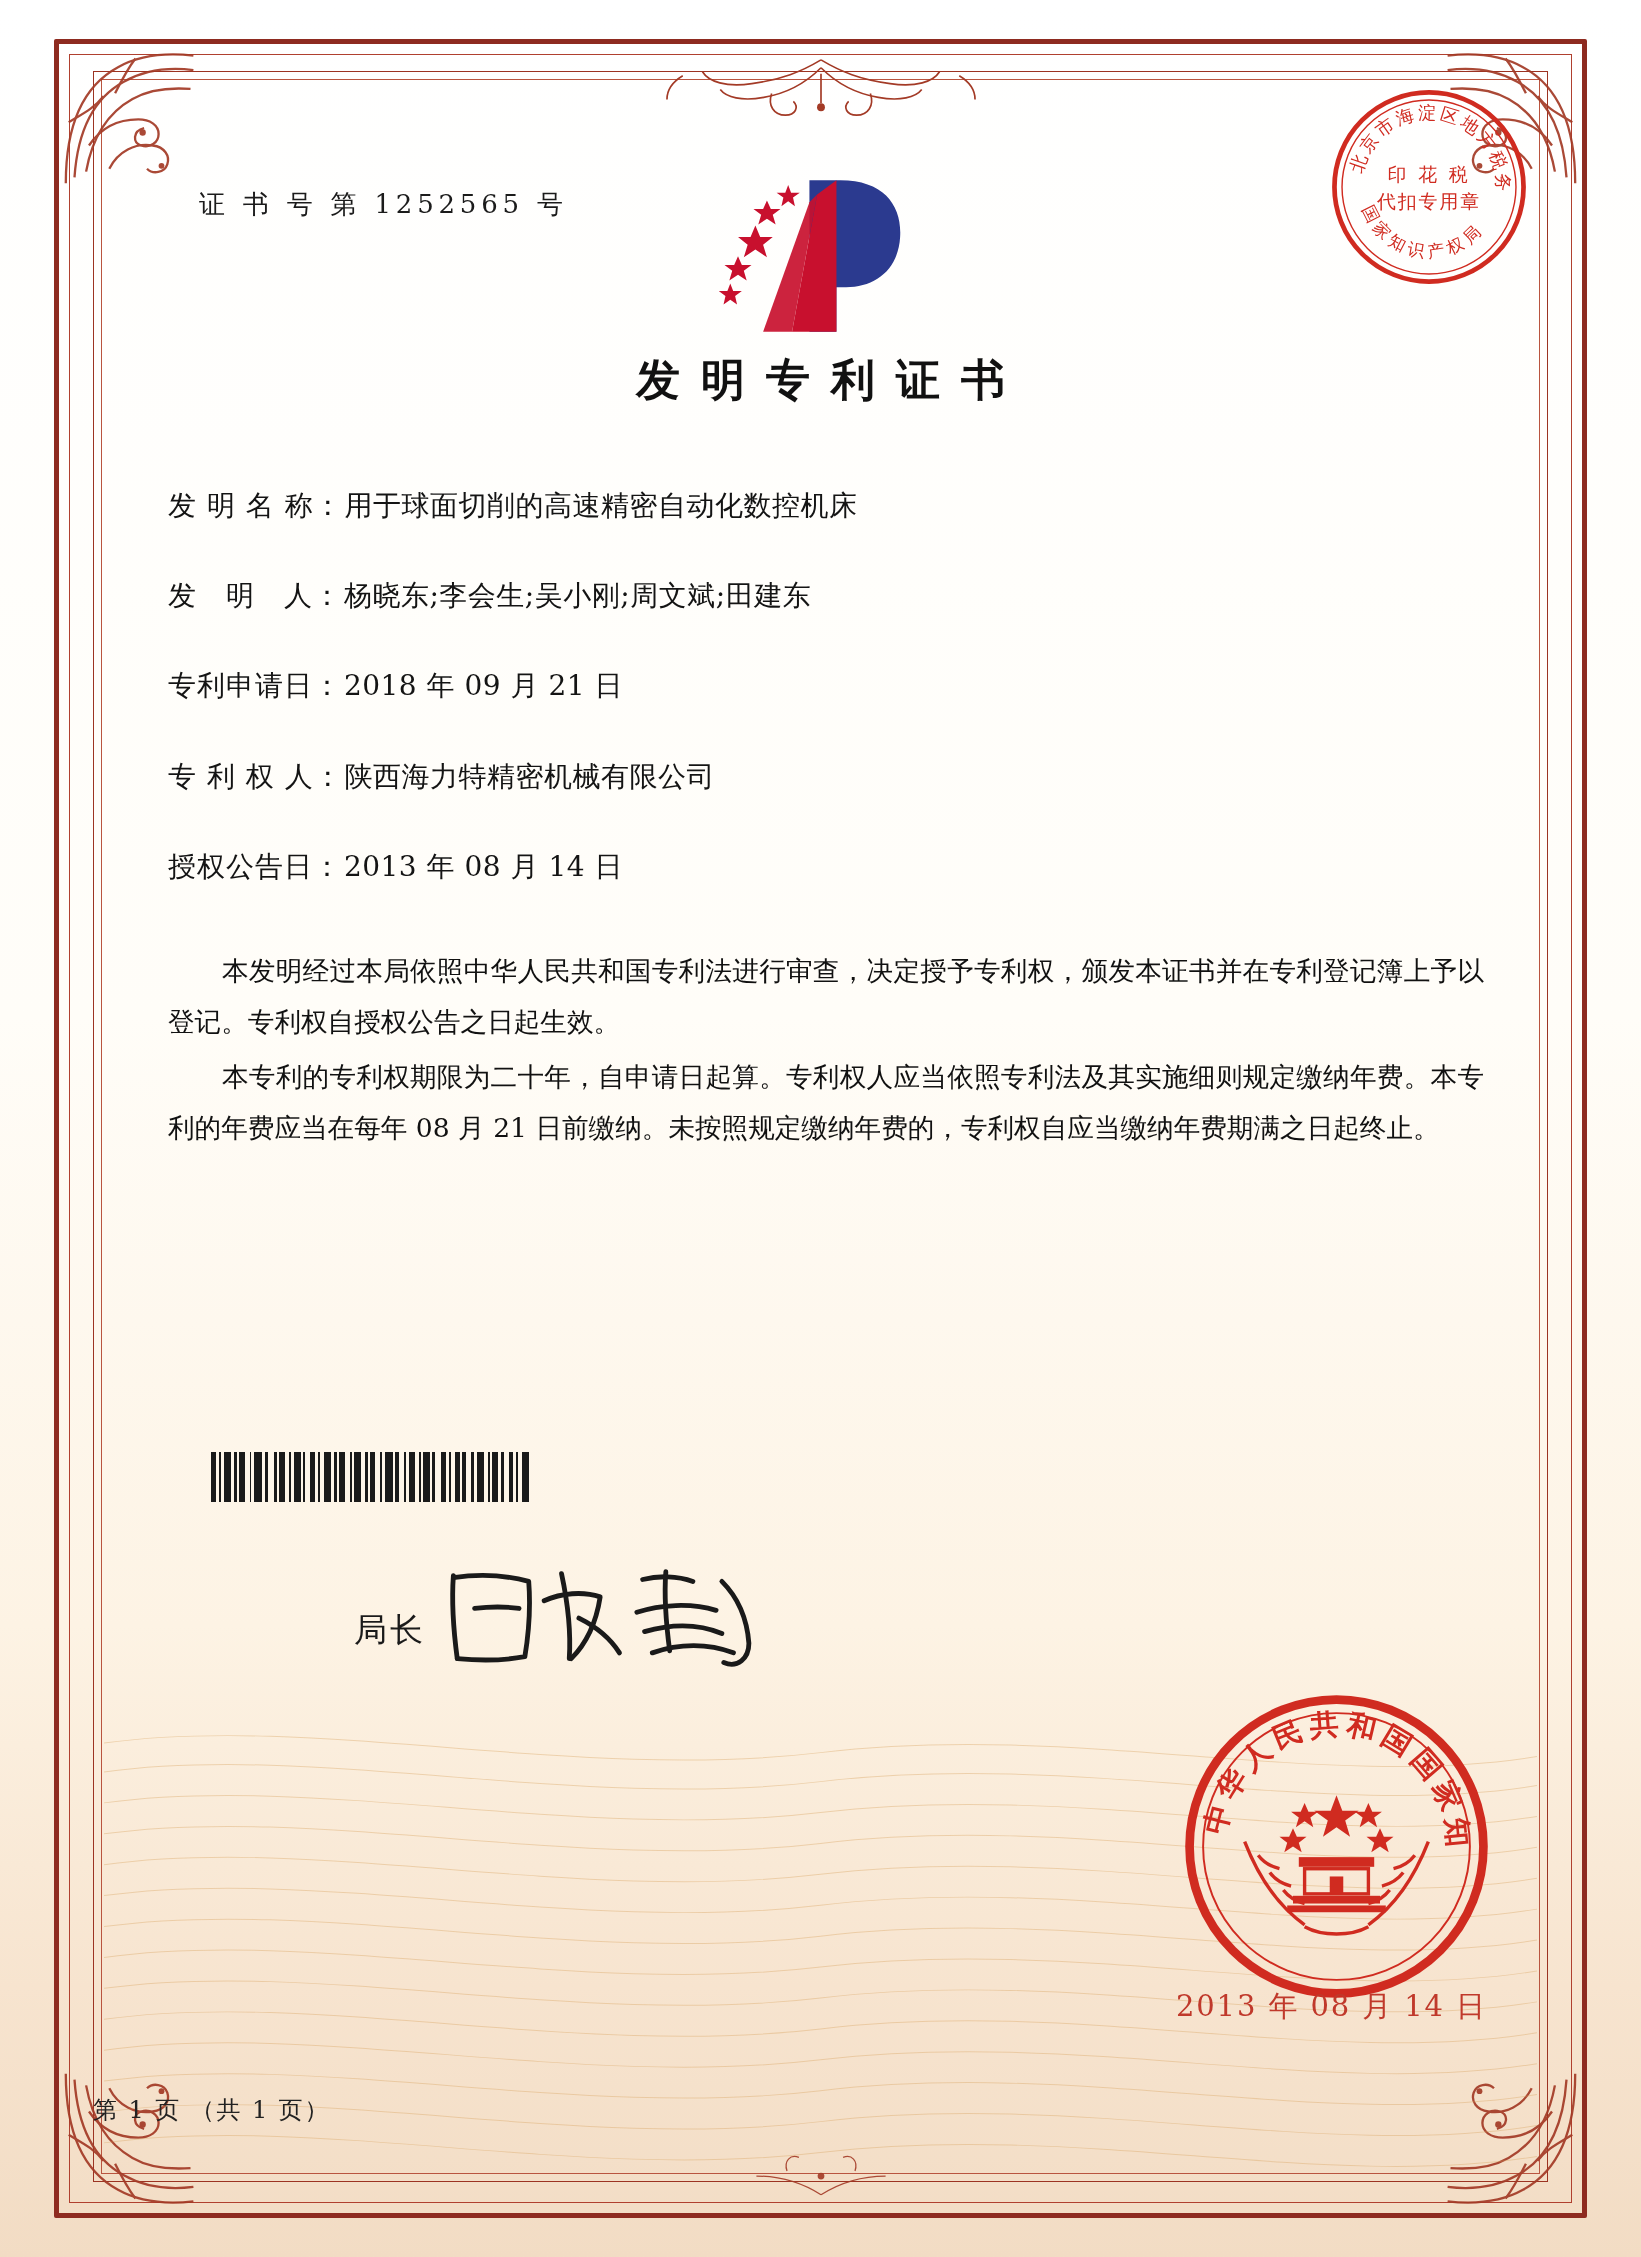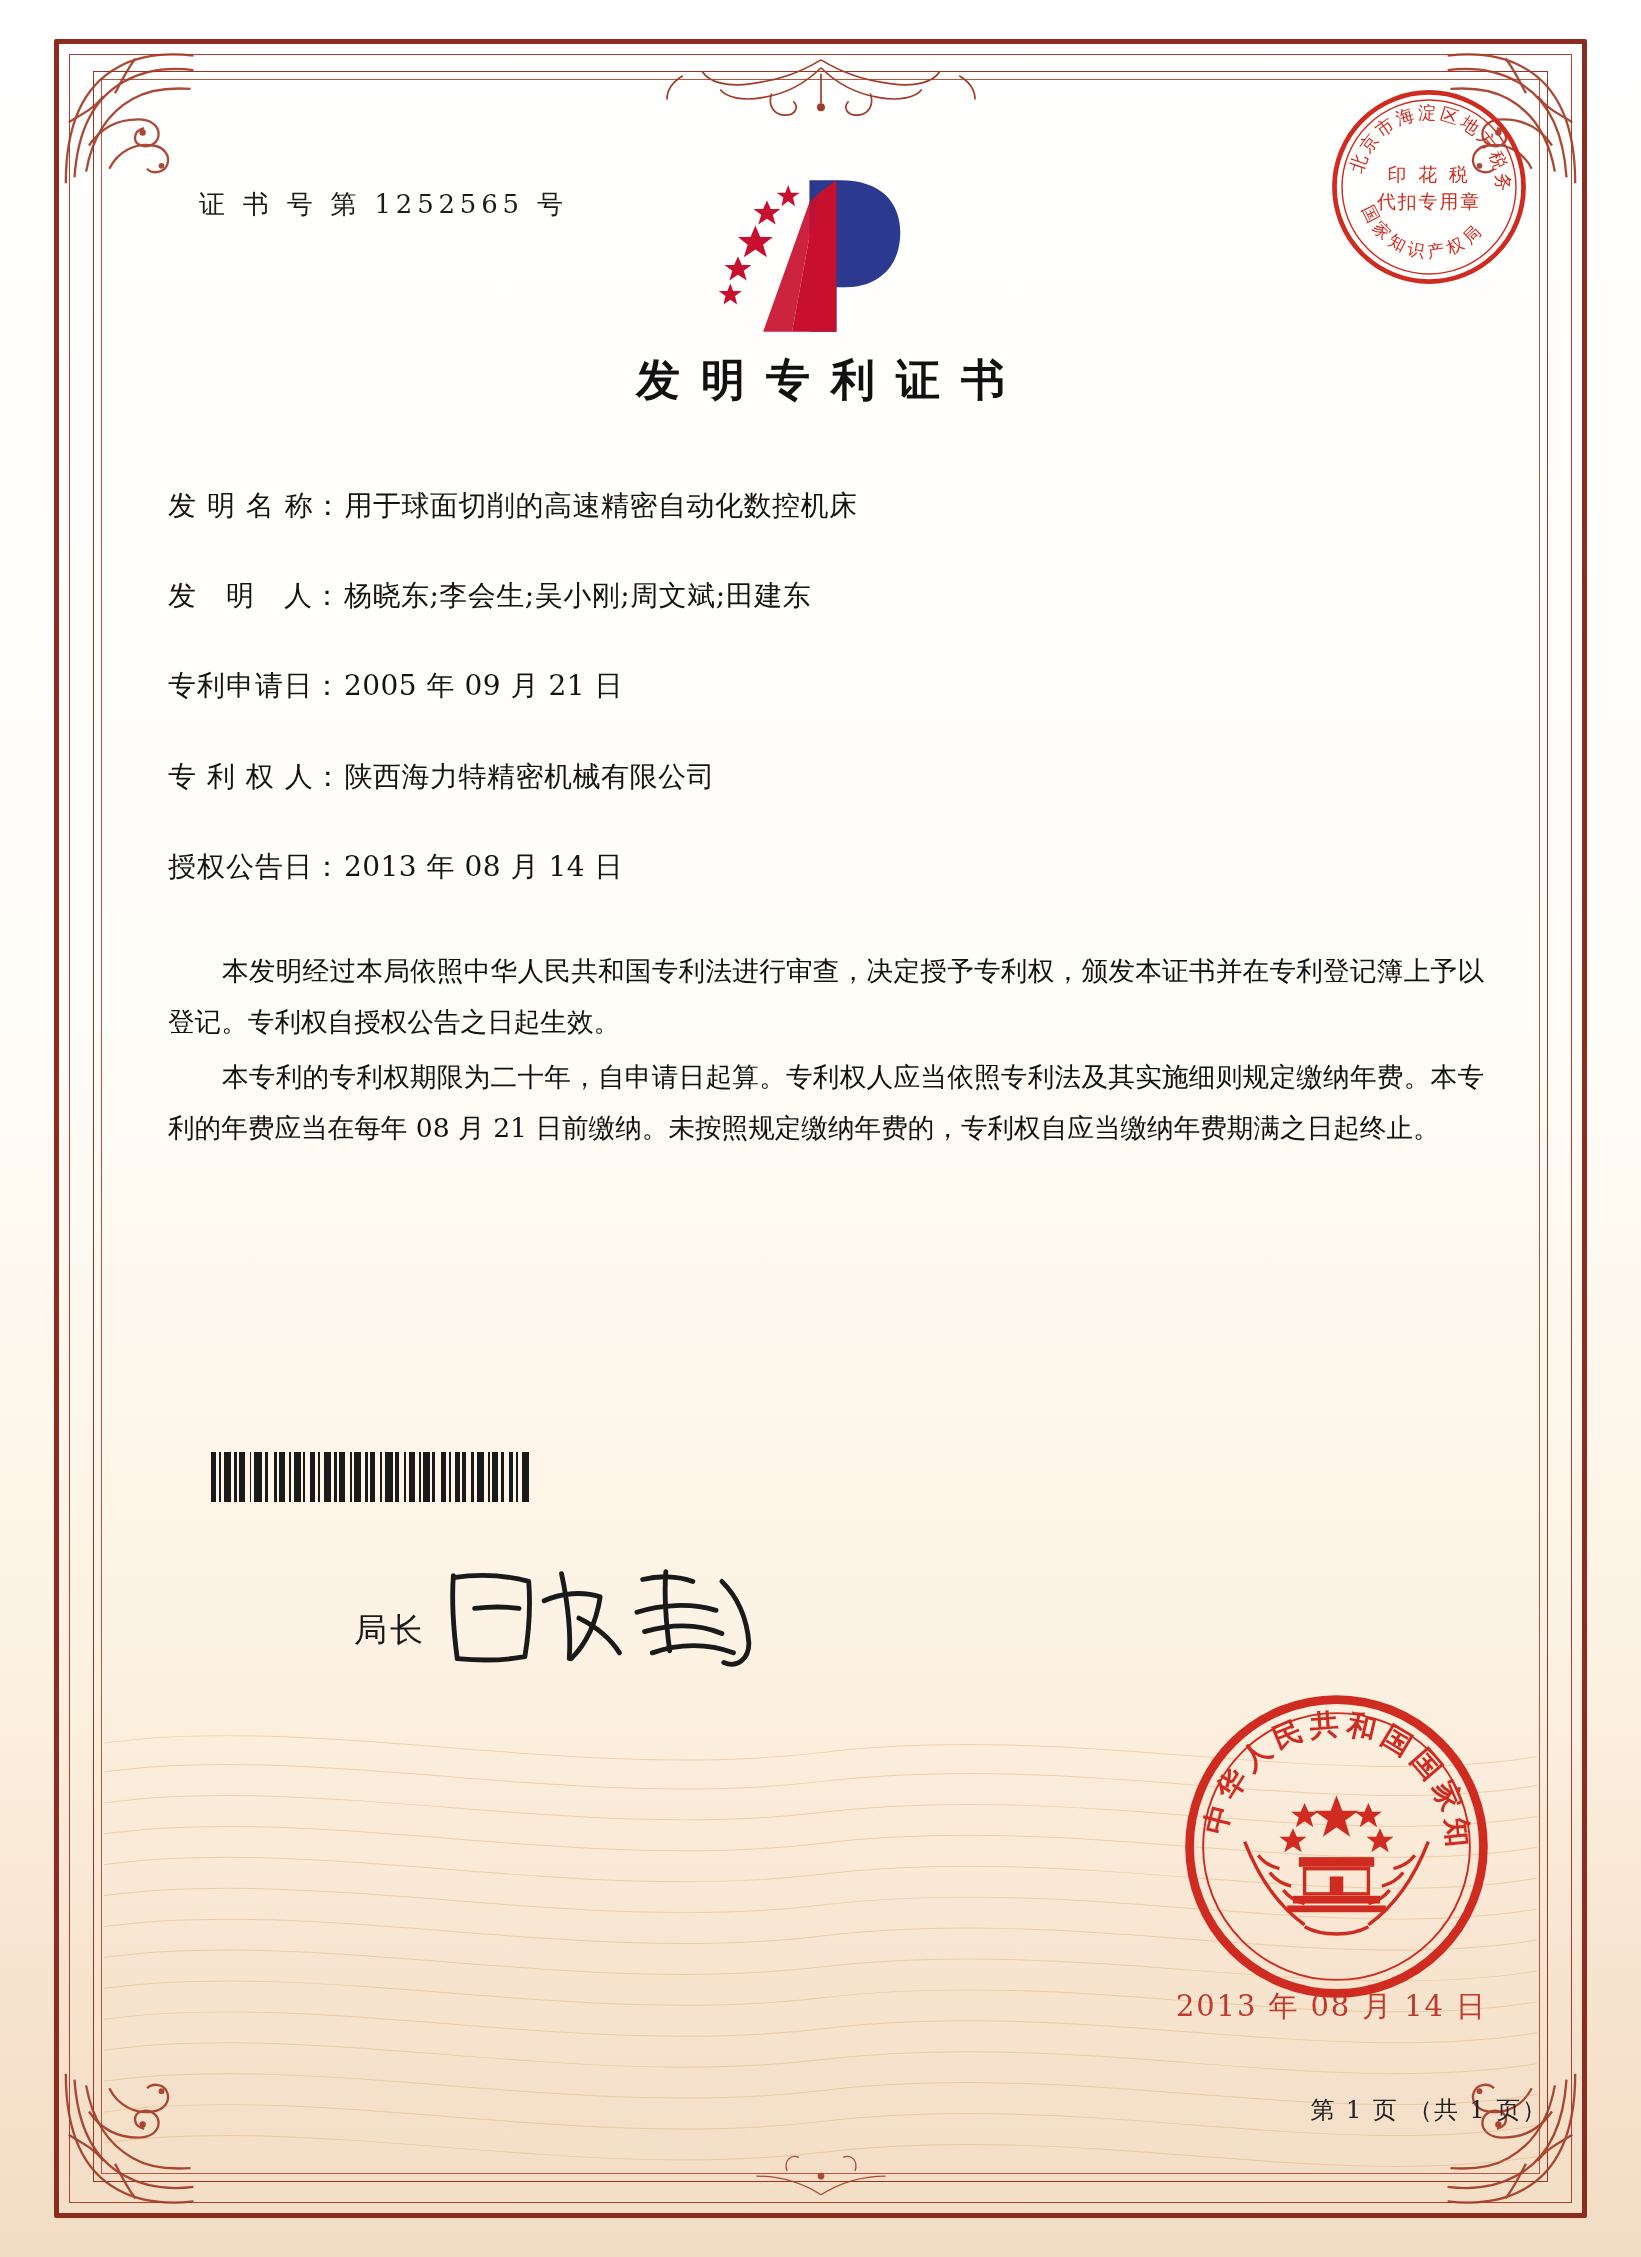--- a/index.html
+++ b/index.html
@@ -131,21 +131,21 @@
   }
 
   
   .seal-tax{
     position:absolute;right:108px;top:83px;width:208px;height:208px;
   }
   .seal-tax svg{width:100%;height:100%;display:block;}
 
   .footer{
     position:absolute;left:0;right:0;bottom:56px;
-    text-align:right;font-size:24px;color:#222;letter-spacing:1.9px;
+    text-align:left;font-size:24px;color:#222;letter-spacing:1.9px;
   }
 </style>
 </head>
 <body>
 
 <div class="page">
 
   <div class="frame-outer"></div>
   <div class="frame-inner"></div>
 
@@ -275,21 +275,21 @@
       <div class="field">
         <span class="lab">发 明 名 称：</span>
         <span class="val">用于球面切削的高速精密自动化数控机床</span>
       </div>
       <div class="field">
         <span class="lab">发　明　人：</span>
         <span class="val">杨晓东;李会生;吴小刚;周文斌;田建东</span>
       </div>
       <div class="field">
         <span class="lab">专利申请日：</span>
-        <span class="val">2005 年 09 月 21 日</span>
+        <span class="val">2018 年 09 月 21 日</span>
       </div>
       <div class="field">
         <span class="lab">专 利 权 人：</span>
         <span class="val">陕西海力特精密机械有限公司</span>
       </div>
       <div class="field">
         <span class="lab">授权公告日：</span>
         <span class="val">2013 年 08 月 14 日</span>
       </div>
     </div>

